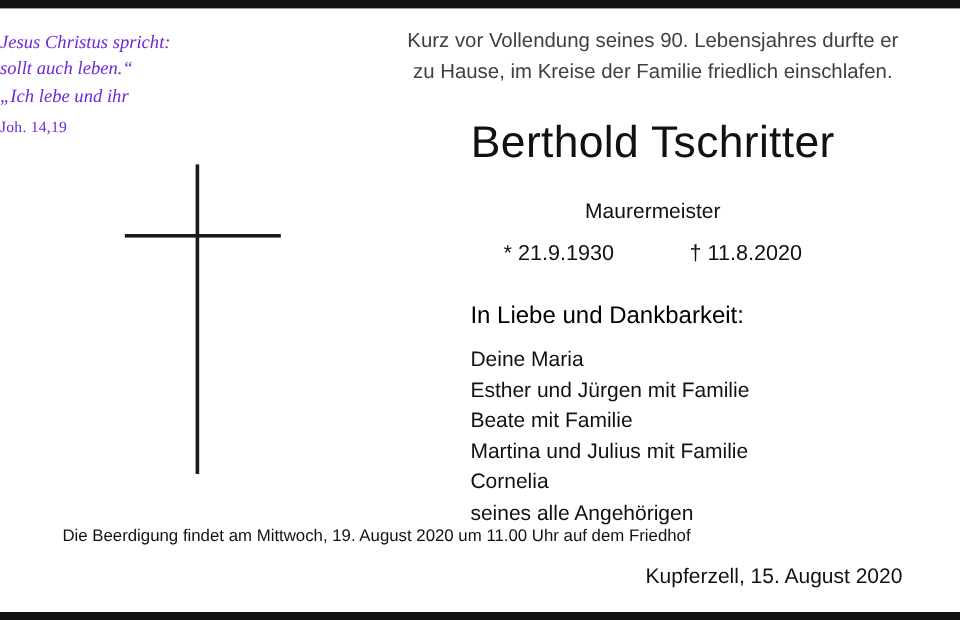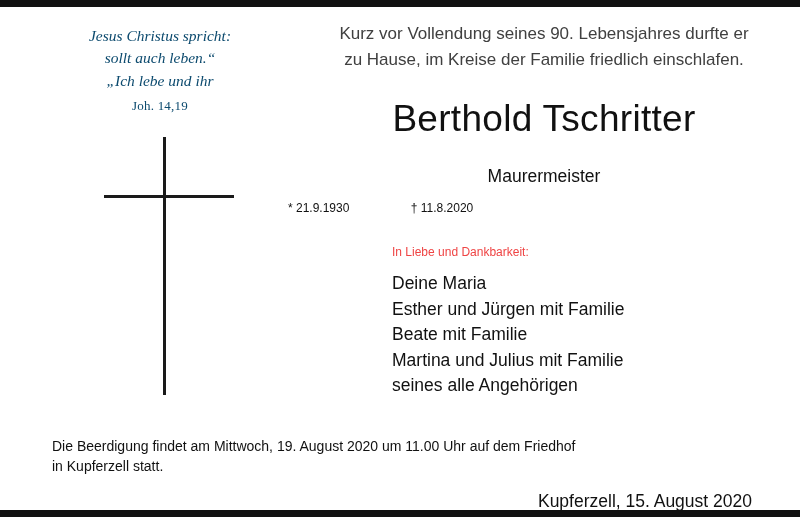--- a/index.html
+++ b/index.html
@@ -28,28 +28,27 @@
 
   
   .left-col {
     position: absolute;
     left: 0;
     top: 0;
     width: 288px;
     height: 423px;
   }
   .verse {
-    text-align: center;
+    text-align: left;
     padding-top: 18px;
     font-family: "Liberation Serif", serif;
     font-style: italic;
     font-size: 15.5px;
     line-height: 1.45;
-    color: #0c4a6e;
-    padding-left: 32px;
+    color: #6d28d9;
   }
   .verse .line {
     white-space: nowrap;
   }
   .verse-ref {
     font-style: normal;
     font-family: "Liberation Serif", serif;
     font-size: 13px;
     margin-top: 5px;
     letter-spacing: 0.2px;
@@ -105,28 +104,29 @@
     margin-top: 26px;
     white-space: nowrap;
   }
   .profession {
     text-align: center;
     font-size: 17.5px;
     color: #111;
     margin-top: 26px;
   }
   .dates {
-    font-size: 12px;
+    text-align: center;
+    font-size: 18px;
     color: #111;
     margin-top: 14px;
   }
   .dates .birth { margin-right: 58px; }
   .thanks {
-    font-size: 12px;
-    color: #ef4444;
+    font-size: 20px;
+    color: #000000;
     margin: 30px 0 0 104px;
   }
   .family {
     margin: 12px 0 0 104px;
     font-size: 17.5px;
     line-height: 1.46;
     color: #111;
   }
 
   
@@ -185,26 +185,26 @@
         <span class="death">† 11.8.2020</span>
       </div>
 
       <div class="thanks">In Liebe und Dankbarkeit:</div>
 
       <div class="family">
         <div>Deine Maria</div>
         <div>Esther und Jürgen mit Familie</div>
         <div>Beate mit Familie</div>
         <div>Martina und Julius mit Familie</div>
+        <div>Cornelia</div>
         <div>seines alle Angehörigen</div>
       </div>
     </div>
 
     <div class="bottom">
       <div class="funeral">
         <div>Die Beerdigung findet am Mittwoch, 19. August 2020 um 11.00 Uhr auf dem Friedhof</div>
-        <div>in Kupferzell statt.</div>
       </div>
       <div class="place-date">Kupferzell, 15. August 2020</div>
     </div>
 
   </div>
 </div>
 
 </body></html>

